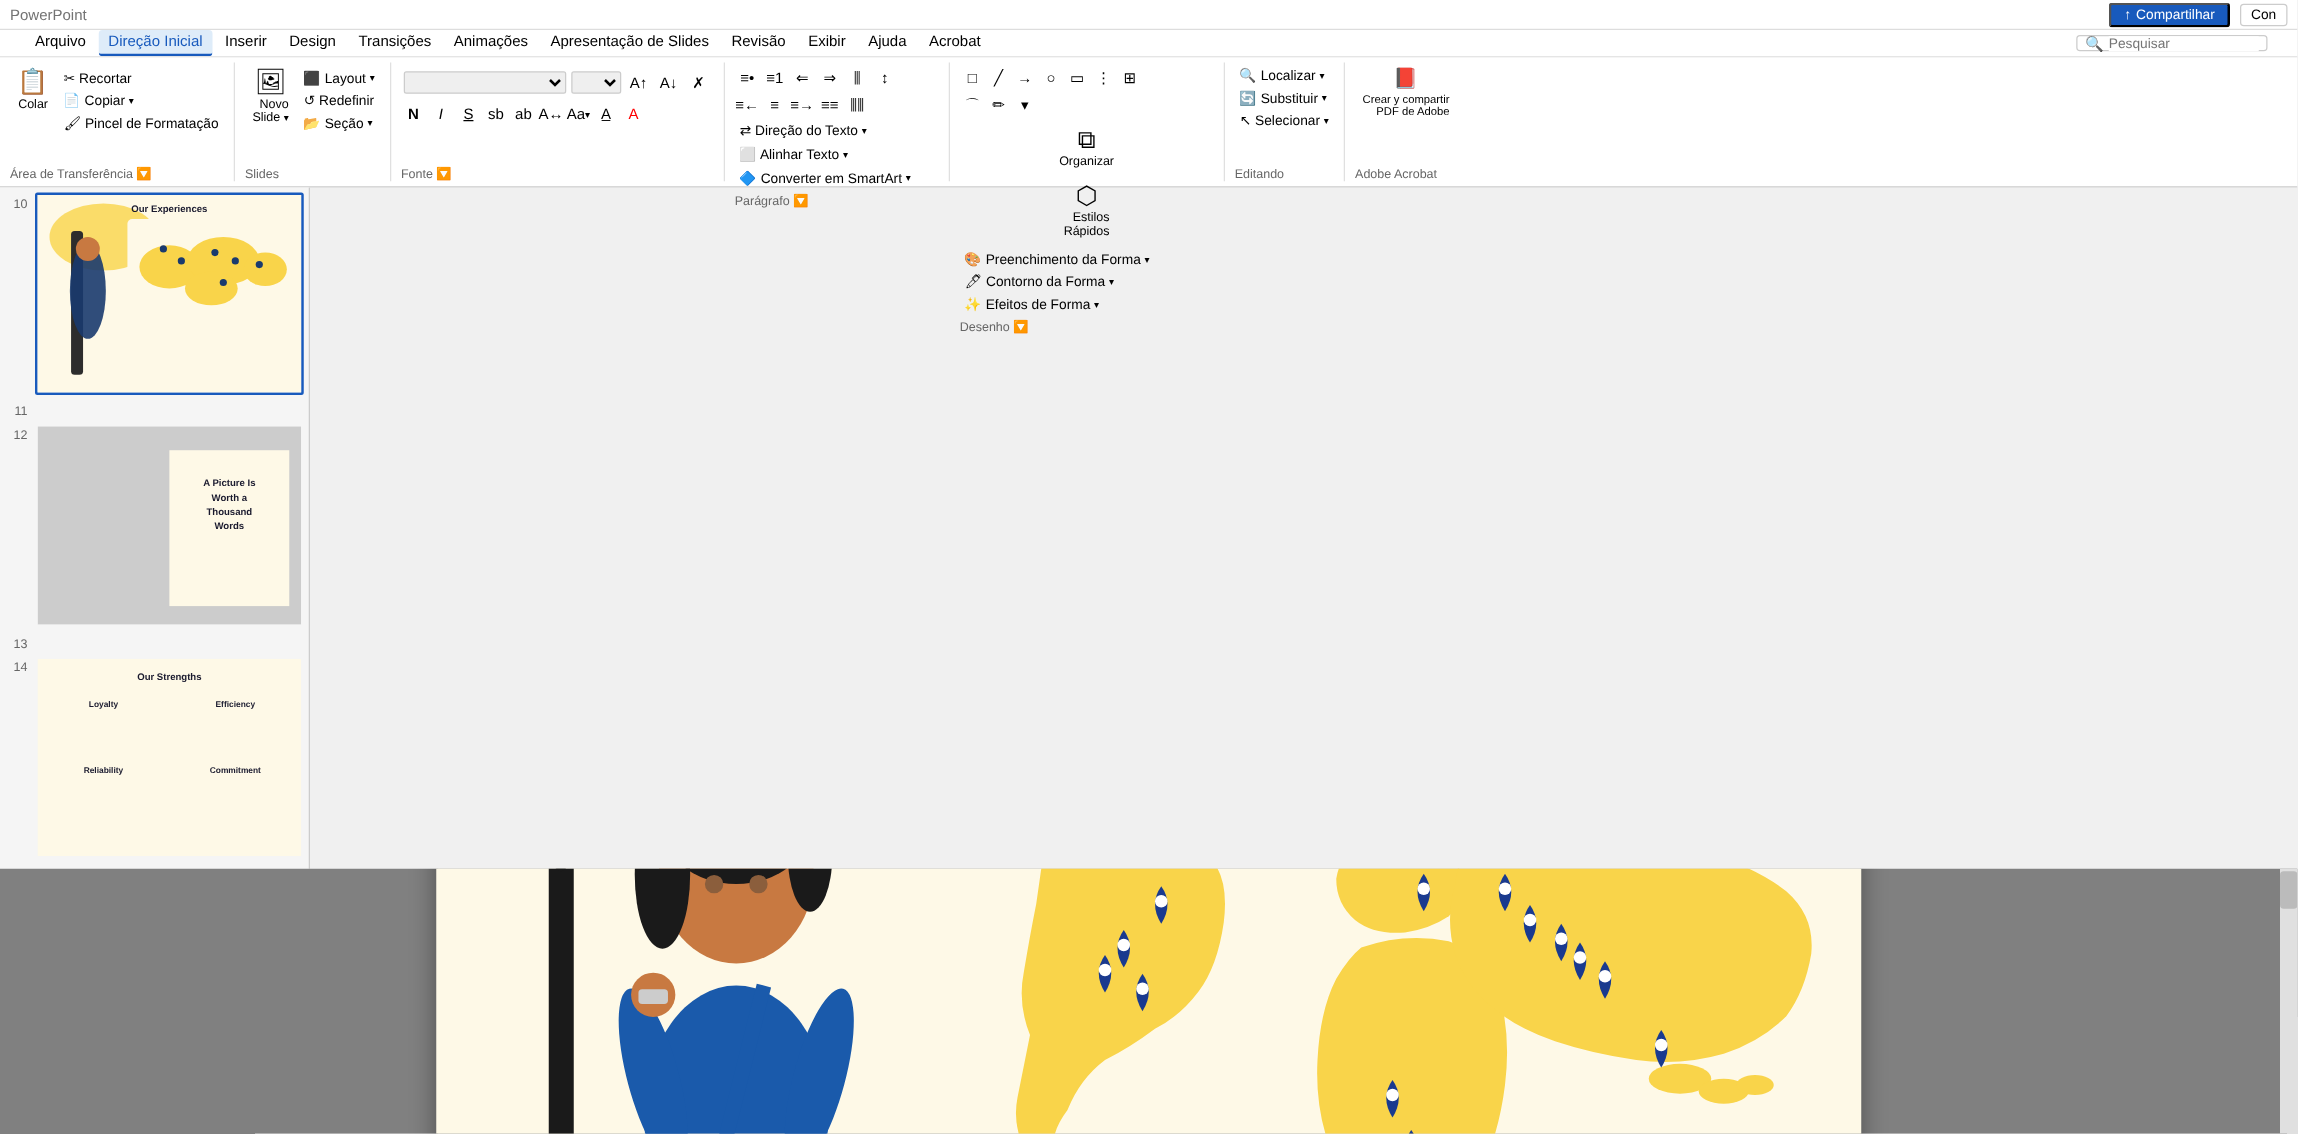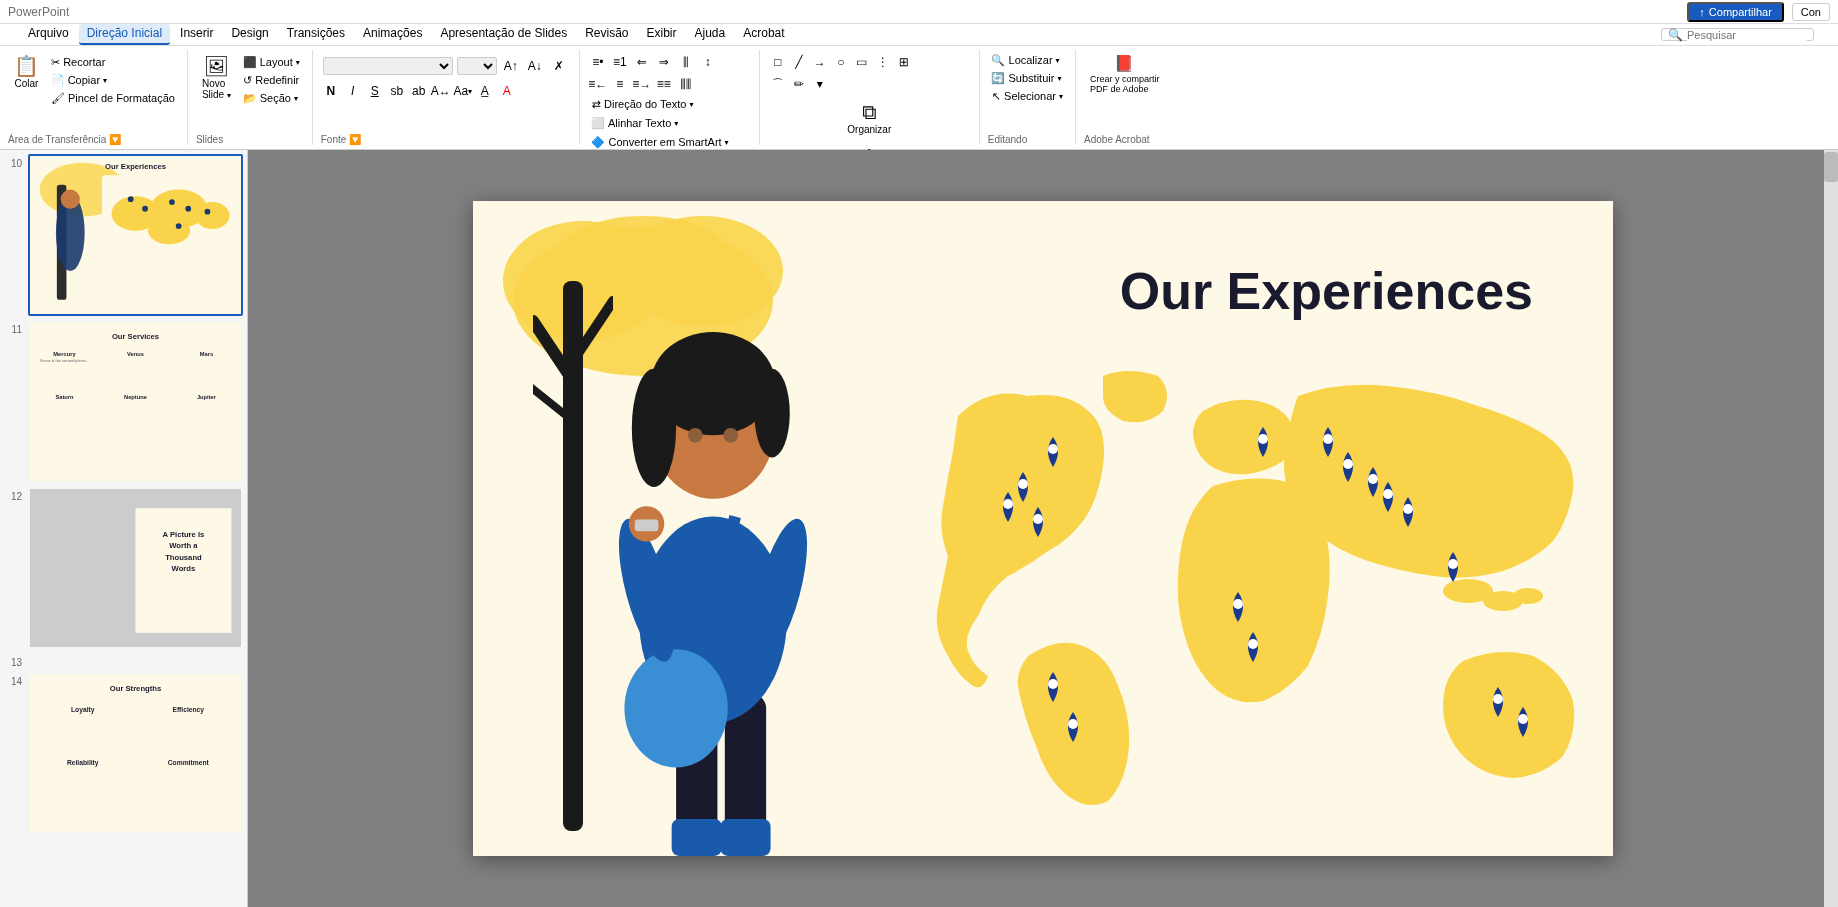--- a/index.html
+++ b/index.html
@@ -96,21 +96,21 @@
       flex-direction: column;
       align-items: center;
       padding: 4px 6px;
       cursor: pointer;
       border-radius: 3px;
       font-size: 10px;
       gap: 2px;
       min-width: 36px;
     }
     .ribbon-btn .icon { font-size: 20px; line-height: 1; }
-    .ribbon-btn .label { font-size: 10px; text-align: left; white-space: nowrap; }
+    .ribbon-btn .label { font-size: 10px; text-align: right; white-space: nowrap; }
     .ribbon-small-btn {
       display: flex;
       align-items: center;
       gap: 3px;
       padding: 2px 4px;
       cursor: pointer;
       border-radius: 2px;
       font-size: 11px;
       white-space: nowrap;
     }
@@ -156,20 +156,21 @@
       border-radius: 2px;
       padding: 1px 4px;
       font-size: 11px;
       width: 40px;
     }
 
     
     .main-layout {
       display: flex;
       height: calc(907px - 24px - 22px - 104px);
+      flex-direction: column;
     }
 
     
     .slide-panel {
       width: 248px;
       background: #f5f5f5;
       border-right: 1px solid #ccc;
       overflow-y: auto;
       padding: 4px;
     }
@@ -483,35 +484,20 @@
             <circle cx="185" cy="58" r="3" fill="#1a3a6e"></circle>
 
             <text x="110" y="14" text-anchor="middle" font-size="8" font-weight="bold" fill="#1a1a2e">Our Experiences</text>
           </svg>
         </div>
       </div>
     </div>
 
     <div class="slide-item">
       <span class="slide-number">11</span>
-      <div class="slide-thumb">
-        <div class="slide-thumb-inner thumb-11">
-          <svg viewBox="0 0 220 165" width="100%" height="100%">
-            <rect width="220" height="165" fill="#fef9e7"></rect>
-            <text x="110" y="18" text-anchor="middle" font-size="8" font-weight="bold" fill="#1a1a2e">Our Services</text>
-            <text x="36" y="35" text-anchor="middle" font-size="6" font-weight="bold" fill="#1a1a2e">Mercury</text>
-            <text x="36" y="42" font-size="4" fill="#666" text-anchor="middle">Venus is the second planet...</text>
-            <text x="110" y="35" text-anchor="middle" font-size="6" font-weight="bold" fill="#1a1a2e">Venus</text>
-            <text x="184" y="35" text-anchor="middle" font-size="6" font-weight="bold" fill="#1a1a2e">Mars</text>
-            <text x="36" y="80" text-anchor="middle" font-size="6" font-weight="bold" fill="#1a1a2e">Saturn</text>
-            <text x="110" y="80" text-anchor="middle" font-size="6" font-weight="bold" fill="#1a1a2e">Neptune</text>
-            <text x="184" y="80" text-anchor="middle" font-size="6" font-weight="bold" fill="#1a1a2e">Jupiter</text>
-          </svg>
-        </div>
-      </div>
     </div>
 
     <div class="slide-item">
       <span class="slide-number">12</span>
       <div class="slide-thumb">
         <div class="slide-thumb-inner thumb-12" style="background:#e8e8e8;">
           <svg viewBox="0 0 220 165" width="100%" height="100%">
             <rect width="220" height="165" fill="#ccc"></rect>
             <rect x="110" y="20" width="100" height="130" fill="#fef9e7"></rect>
             <text x="160" y="50" text-anchor="middle" font-size="8" font-weight="bold" fill="#1a1a2e">A Picture Is</text>

